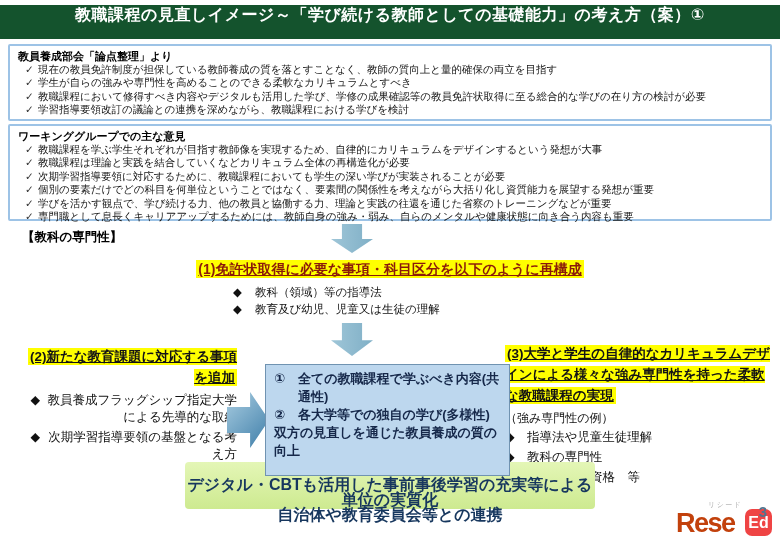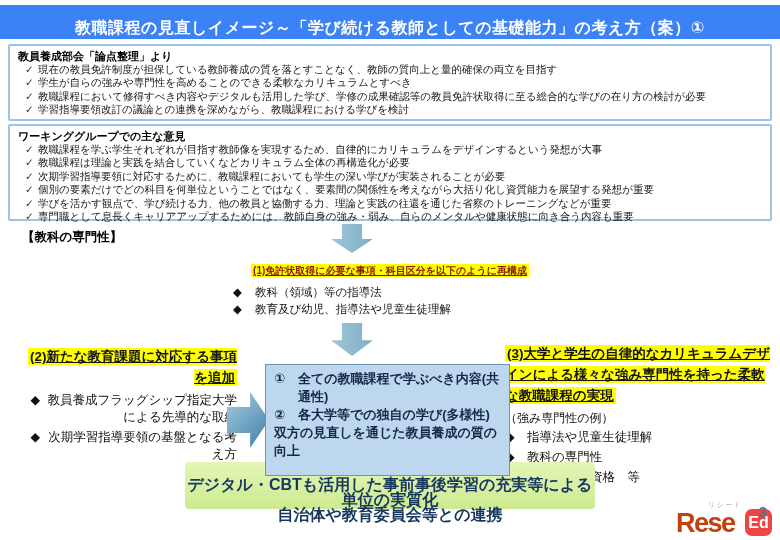--- a/index.html
+++ b/index.html
@@ -1,21 +1,21 @@
 <!DOCTYPE html>
 <html><head>
 <meta charset="utf-8">
 <style>
   html,body{margin:0;padding:0;background:#fff;}
   .slide{position:relative;width:780px;height:540px;background:#ffffff;overflow:hidden;
          font-family:"Liberation Sans","DejaVu Sans",sans-serif;}
 
   
-  .title-bar{position:absolute;left:0;top:5px;width:780px;height:34px;background:#3b82f6;
-             display:flex;align-items:flex-end;justify-content:center;}
+  .title-bar{position:absolute;left:0;top:5px;width:780px;height:34px;background:#14532d;
+             display:flex;align-items:flex-start;justify-content:center;}
   .title-text{color:#ffffff;font-weight:bold;font-size:16px;letter-spacing:0.5px;}
 
   
   .panel{position:absolute;left:8px;width:764px;background:#ffffff;border:2px solid #9dc3e6;
          border-radius:2px;box-sizing:border-box;padding:3px 8px 4px 8px;}
   .panel-header{font-size:11px;font-weight:bold;color:#000;line-height:14px;}
   .brow{display:flex;font-size:10.5px;line-height:13.4px;color:#151515;}
   .chk{flex:none;width:13px;margin-left:7px;color:#333;}
   .btxt{flex:1;}
 
@@ -27,21 +27,21 @@
               clip-path:polygon(26% 0,74% 0,74% 52%,100% 52%,50% 100%,0 52%,26% 52%);}
   .arrow-rightward{background:linear-gradient(135deg,#a9cde1,#3d7da8);
               clip-path:polygon(0 27%,55% 27%,55% 0,100% 50%,55% 100%,55% 73%,0 73%);}
   .arrow-leftward{background:linear-gradient(180deg,#2f6f9d,#aed2e4);
               clip-path:polygon(100% 27%,45% 27%,45% 0,0 50%,45% 100%,45% 73%,100% 73%);}
 
   
   .yhead{display:inline;background:#ffff00;font-weight:bold;text-decoration:underline;
          padding:1px 2px;line-height:19px;}
   .sec1-wrap{position:absolute;left:0;top:260px;width:780px;text-align:center;z-index:1;}
-  .sec1-wrap .yhead{font-size:10px;color:#8b1a0a;}
+  .sec1-wrap .yhead{font-size:14px;color:#8b1a0a;}
   .sec1-items{position:absolute;left:233px;top:284px;font-size:11.5px;color:#111;z-index:1;}
   .drow{display:flex;line-height:17px;}
   .dia{flex:none;width:22px;}
 
   .sec2{position:absolute;left:18px;top:346px;width:219px;z-index:1;text-align:right;}
   .sec2 .yhead,.sec3 .yhead{font-size:13.5px;color:#141414;line-height:21px;}
   .side-items{margin-top:4px;font-size:12.5px;color:#111;}
   .side-items .drow{line-height:17px;margin-top:3px;}
   .sec3{position:absolute;left:505px;top:343px;width:272px;z-index:1;}
   .sec3-note{font-size:12px;color:#111;margin-top:3px;line-height:18px;}
@@ -137,21 +137,21 @@
   <div class="sec1-wrap">
     <span class="yhead">(1)免許状取得に必要な事項・科目区分を以下のように再構成</span>
   </div>
   <div class="sec1-items">
     <div class="drow">
       <span class="dia">◆</span>
       <span>教科（領域）等の指導法</span>
     </div>
     <div class="drow">
       <span class="dia">◆</span>
-      <span>教育及び幼児、指導法や児童生徒理解</span>
+      <span>教育及び幼児、児童又は生徒の理解</span>
     </div>
   </div>
 
   <div class="sec2">
     <span class="yhead">(2)新たな教育課題に対応する事項を追加</span>
     <div class="side-items">
       <div class="drow">
         <span class="dia">◆</span>
         <span>教員養成フラッグシップ指定大学による先導的な取組</span>
       </div>

